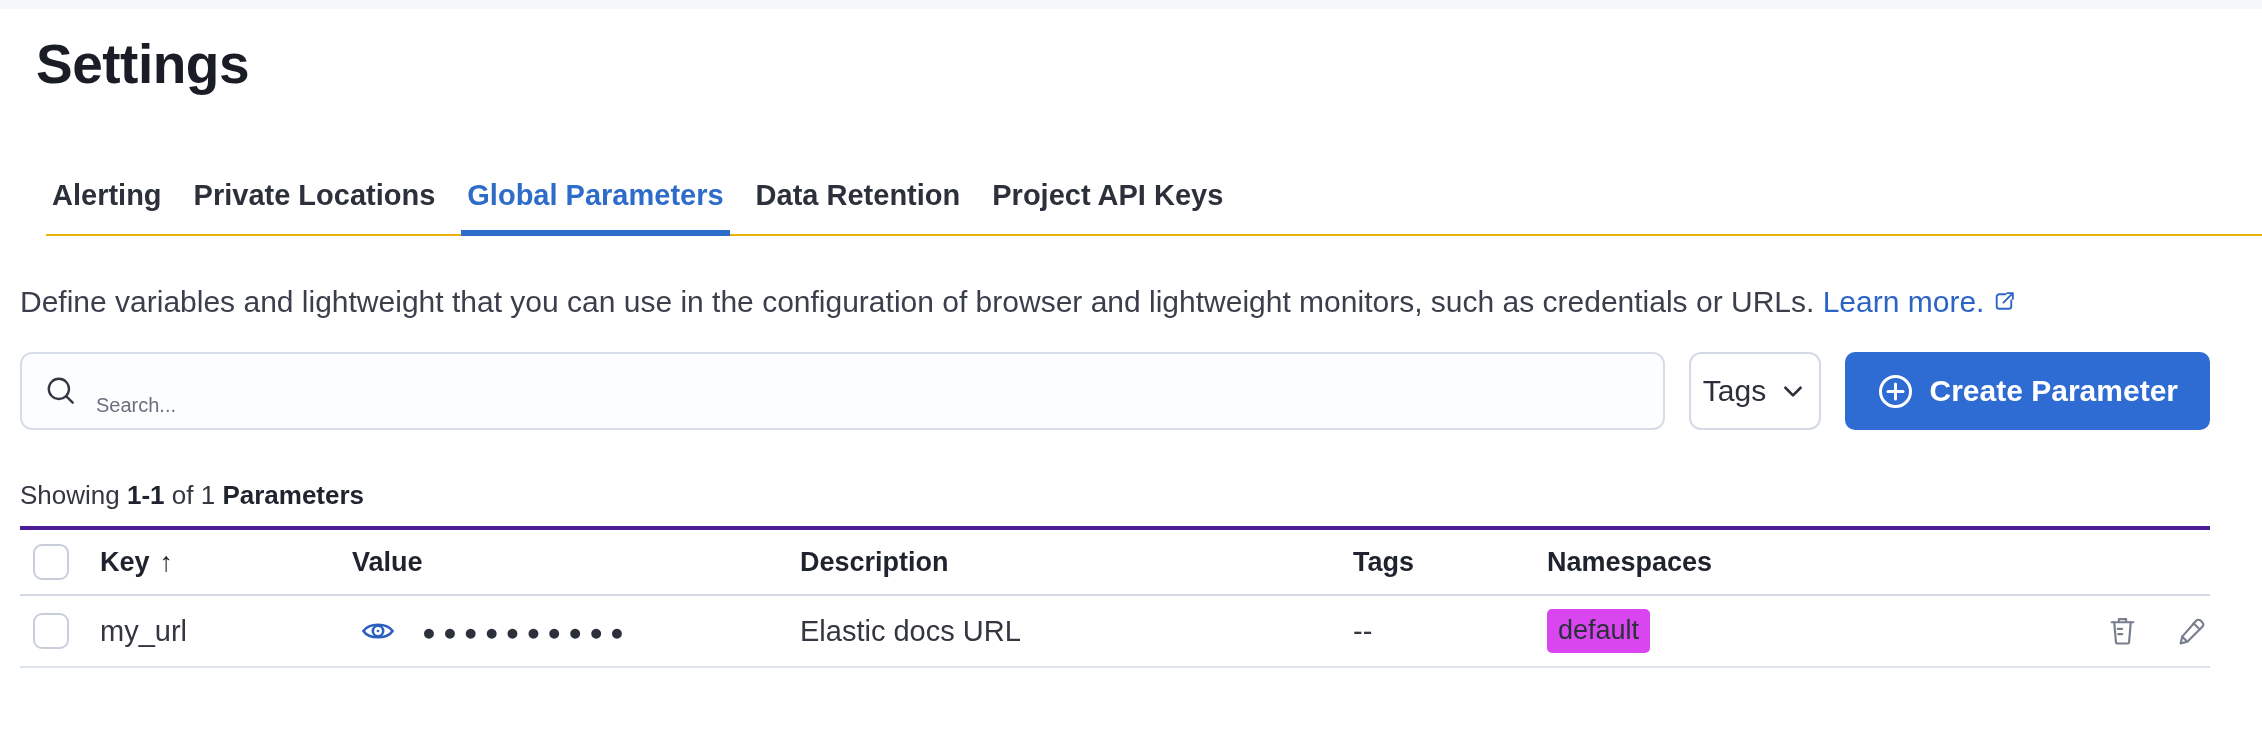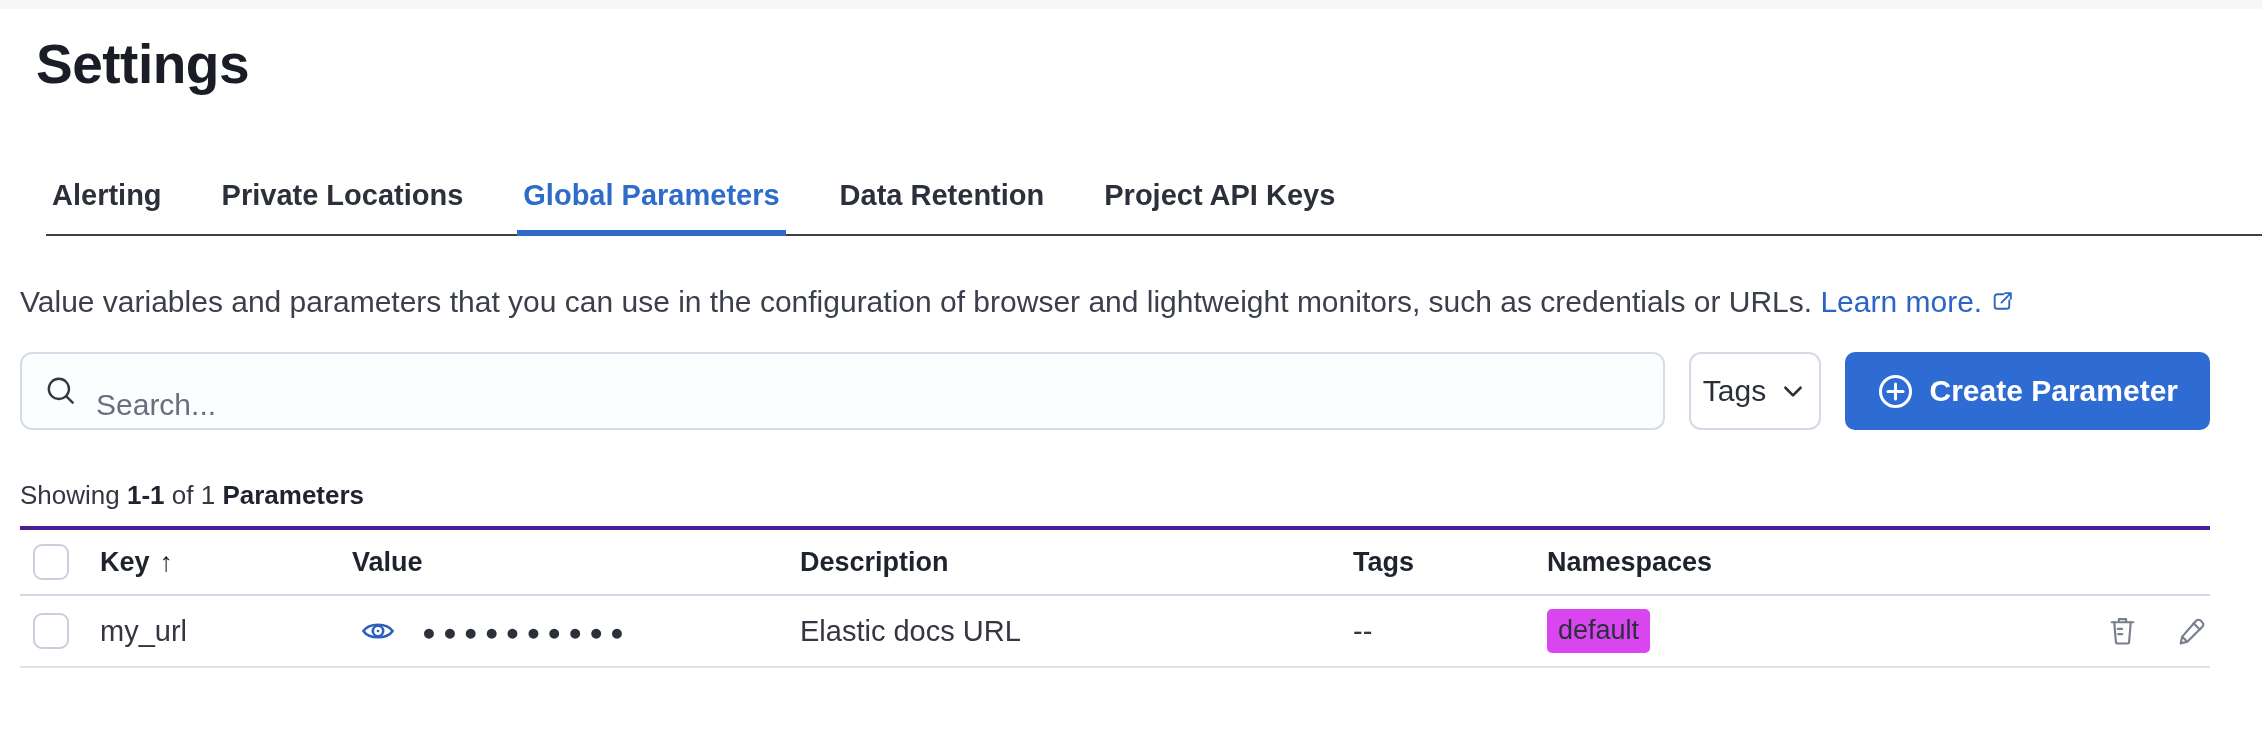--- a/index.html
+++ b/index.html
@@ -15,22 +15,22 @@
   
   .page-title {
     margin:22px 0 0 16px;
     font-size:55px; line-height:66px; font-weight:700;
     color:#1a1d26; letter-spacing:-0.5px;
   }
 
   
   .tabs {
     margin-top:81px; margin-left:26px; margin-right:-52px;
-    display:flex; gap:48px;
-    border-bottom:2px solid #404040;
+    display:flex; gap:20px;
+    border-bottom:2px solid #eab308;
   }
   .tab {
     font-size:29px; line-height:34px; font-weight:700;
     color:#2b303b; padding:0 6px 22px 6px;
     position:relative; cursor:pointer; text-decoration:none;
   }
   .tab.active { color:#2e6cc9; }
   .tab.active::after {
     content:""; position:absolute; left:0; right:0; bottom:-2px;
     height:6px; background:#2e6cc9;
@@ -47,21 +47,21 @@
   
   .toolbar { margin-top:22px; display:flex; gap:24px; height:78px; }
   .search-box {
     flex:1; display:flex; align-items:center;
     border:2px solid #d7dde8; border-radius:12px; background:#fcfdfe;
     padding:0 20px 0 22px;
   }
   .search-box .icon { display:flex; margin-right:18px; }
   .search-input {
     flex:1; border:none; outline:none; background:transparent;
-    font-size:30px; color:#0c4a6e; font-family:inherit;margin-top:28px;
+    font-size:20px; color:#0c4a6e; font-family:inherit;margin-top:28px;
   }
   .search-input::placeholder { color:#69707d; opacity:1; }
   .tags-btn {
     width:132px; background:#fff; border:2px solid #d3dae6; border-radius:12px;
     display:flex; align-items:center; justify-content:center; gap:14px;
     font-size:30px; font-weight:500; color:#2b303b; cursor:pointer;
     font-family:inherit;
   }
   .create-btn {
     background:#2e6bd3; color:#fff; border:none; border-radius:10px;
@@ -117,21 +117,21 @@
 
   <nav class="tabs">
     <a class="tab">Alerting</a>
     <a class="tab">Private Locations</a>
     <a class="tab active">Global Parameters</a>
     <a class="tab">Data Retention</a>
     <a class="tab">Project API Keys</a>
   </nav>
 
   <p class="description">
-    <span>Value variables and parameters that you can use in the configuration of browser and lightweight monitors, such as credentials or URLs.</span>
+    <span>Define variables and lightweight that you can use in the configuration of browser and lightweight monitors, such as credentials or URLs.</span>
     <a class="learn-more" href="#"><span>Learn more.</span><span class="ext-icon"><svg width="25" height="25" viewBox="0 0 24 24" fill="none" stroke="#2b64c4" stroke-width="1.8" stroke-linecap="round" stroke-linejoin="round">
             <path d="M13 5 H7 a2.5 2.5 0 0 0 -2.5 2.5 v9 a2.5 2.5 0 0 0 2.5 2.5 h9 a2.5 2.5 0 0 0 2.5 -2.5 V11"></path>
             <path d="M11 13 L19.5 4.5"></path>
             <path d="M14.5 4 h5.5 v5.5"></path>
           </svg></span></a>
   </p>
 
   <div class="toolbar">
     <div class="search-box">
       <span class="icon">

